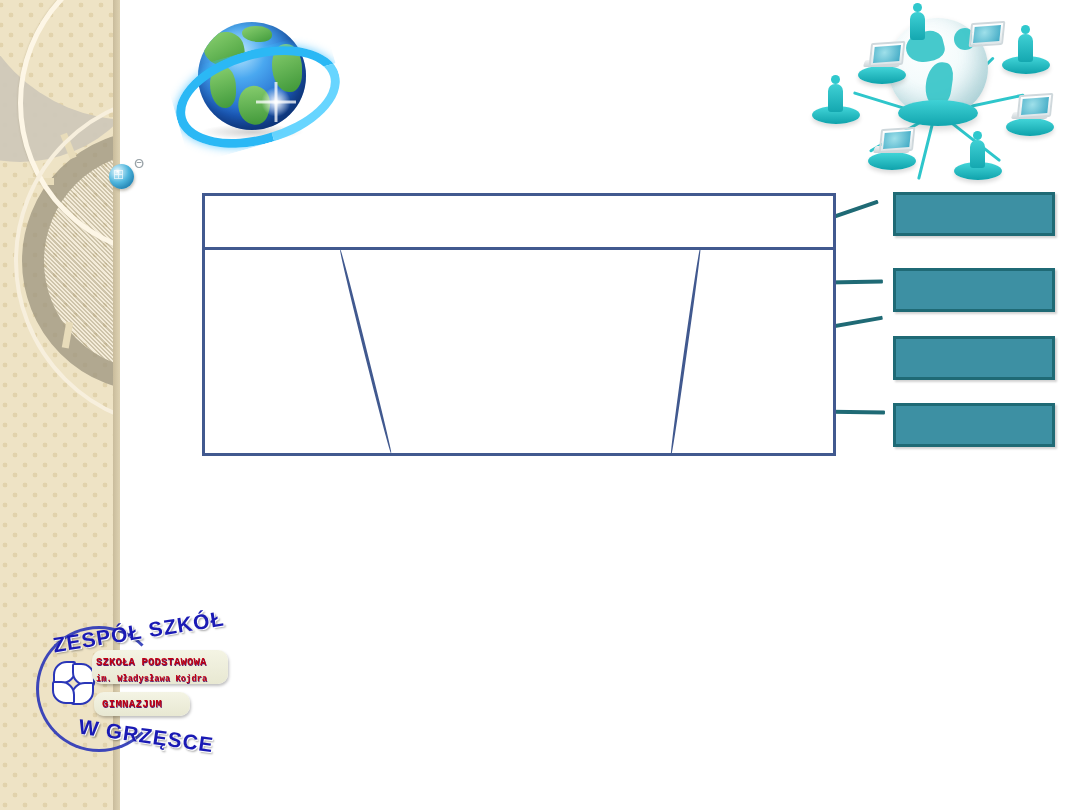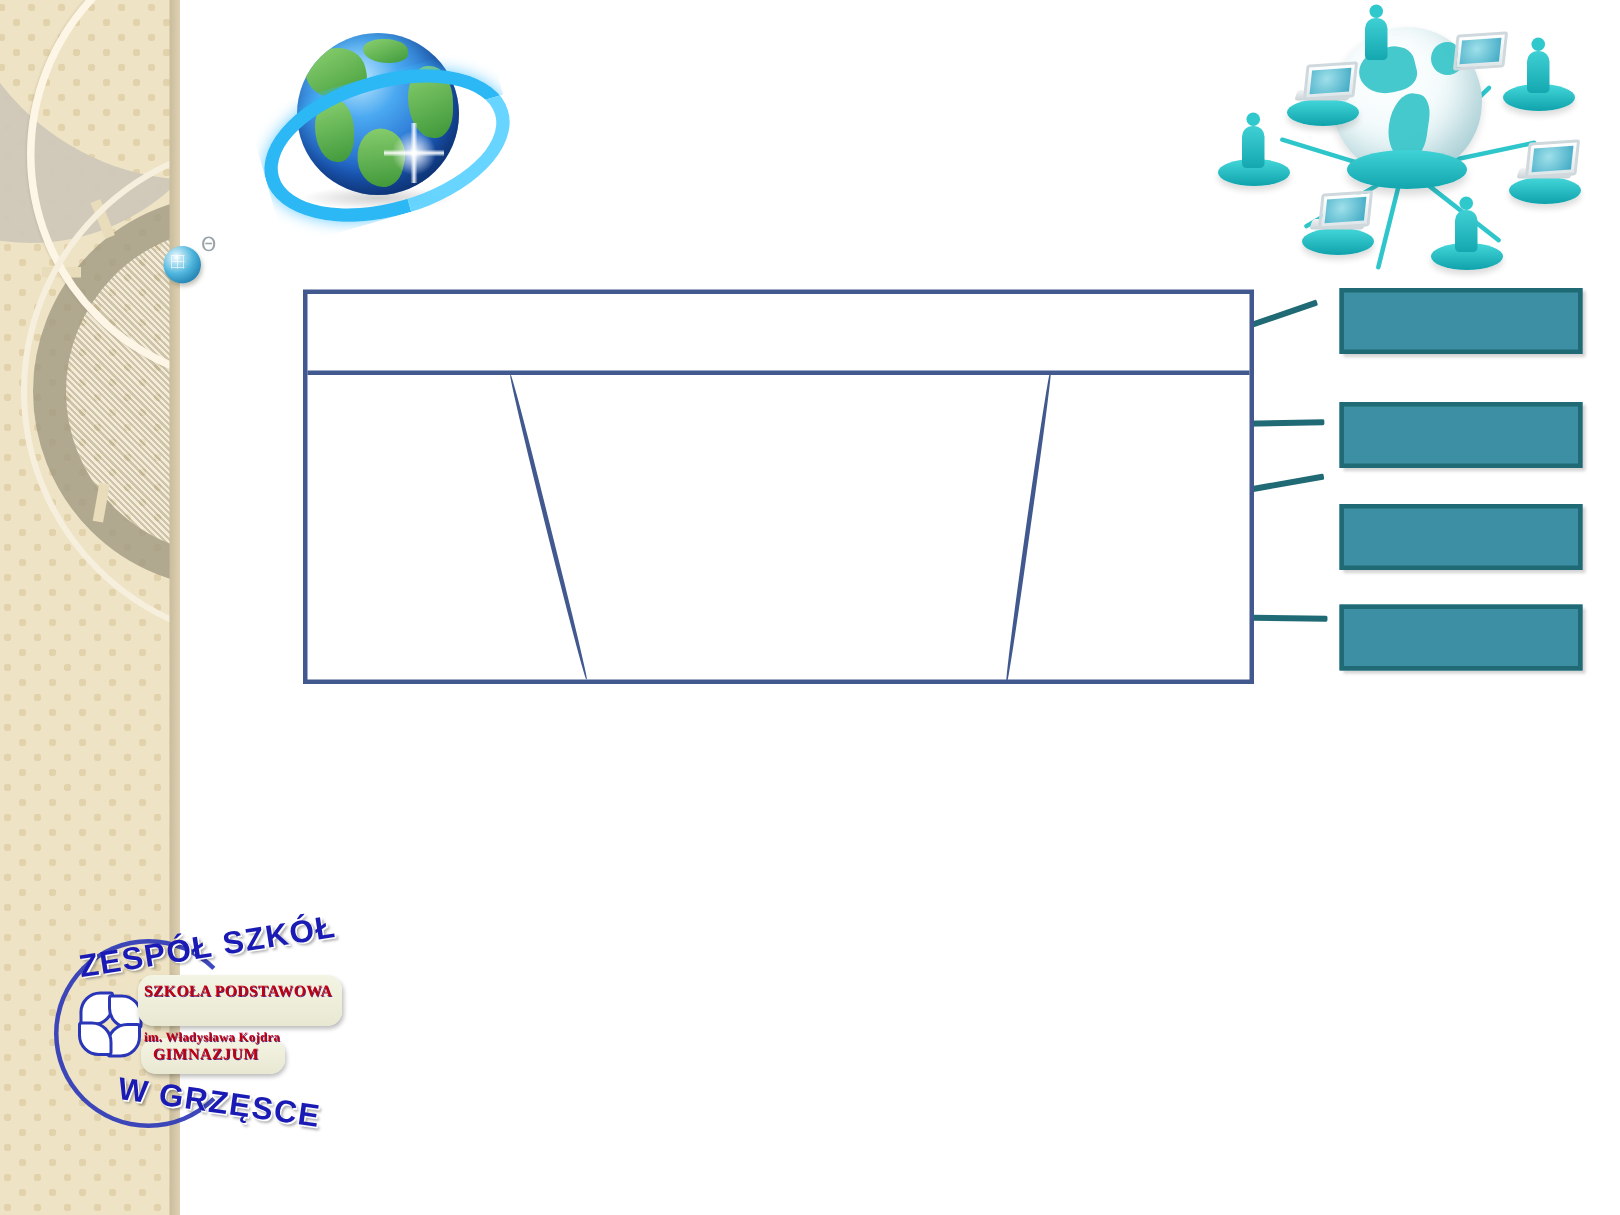--- a/index.html
+++ b/index.html
@@ -357,26 +357,26 @@
     border-radius: 10px;
     background: linear-gradient(#f4f4e4, #e8e8d2);
     box-shadow: 1px 2px 3px rgba(0,0,0,0.25);
   }
   .plate-1 { left: 70px; top: 48px; width: 136px; height: 34px; }
   .plate-2 { left: 72px; top: 90px; width: 96px;  height: 24px; }
   .logo-line {
     position: absolute;
     color: #c20012;
     font-weight: bold;
-    font-family: Liberation Serif, serif;
+    font-family: Liberation Mono, monospace;
     white-space: nowrap;
     text-shadow: 0.5px 0.5px 0 #5a1f6e;
   }
   .ll-school  { left: 74px; top: 54px;  font-size: 10.5px; letter-spacing: .2px; }
-  .ll-patron  { left: 74px; top: 84px;  font-size: 8.5px;  letter-spacing: .2px; }
+  .ll-patron  { left: 74px; top: 72px;  font-size: 8.5px;  letter-spacing: .2px; }
   .ll-gym     { left: 80px; top: 96px;  font-size: 10.5px; letter-spacing: .4px; }
   .arc-text {
     position: absolute;
     color: #1a1ab4;
     font-weight: bold;
     font-family: "Liberation Sans", sans-serif;
     white-space: nowrap;
     text-shadow: 1px 1px 0 #ffffff, 2px 2px 2px rgba(0,0,0,0.35);
   }
   .arc-top    { left: 30px; top: 18px;  font-size: 21px; transform: rotate(-9deg); letter-spacing: 1px; }

